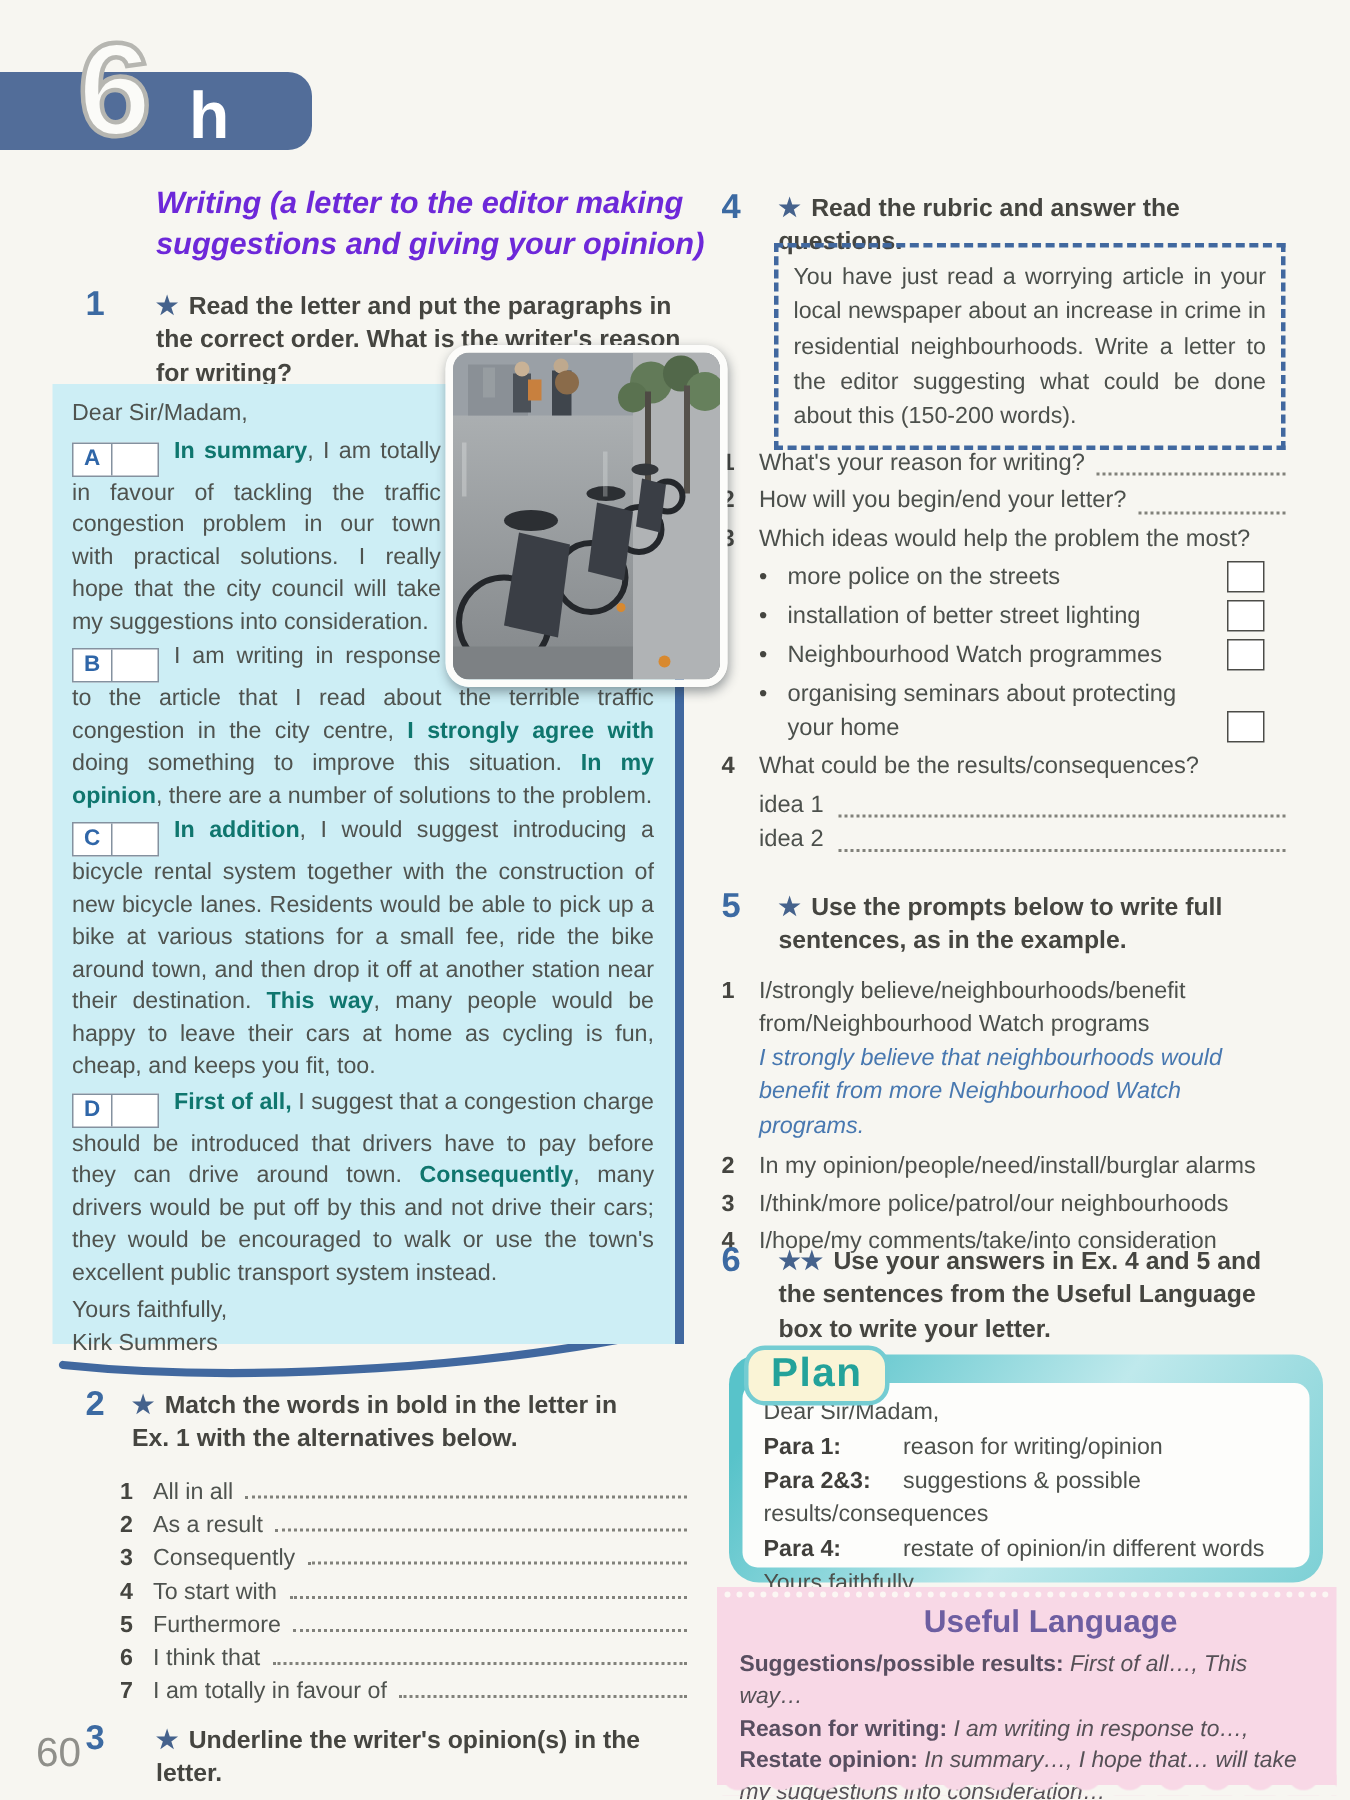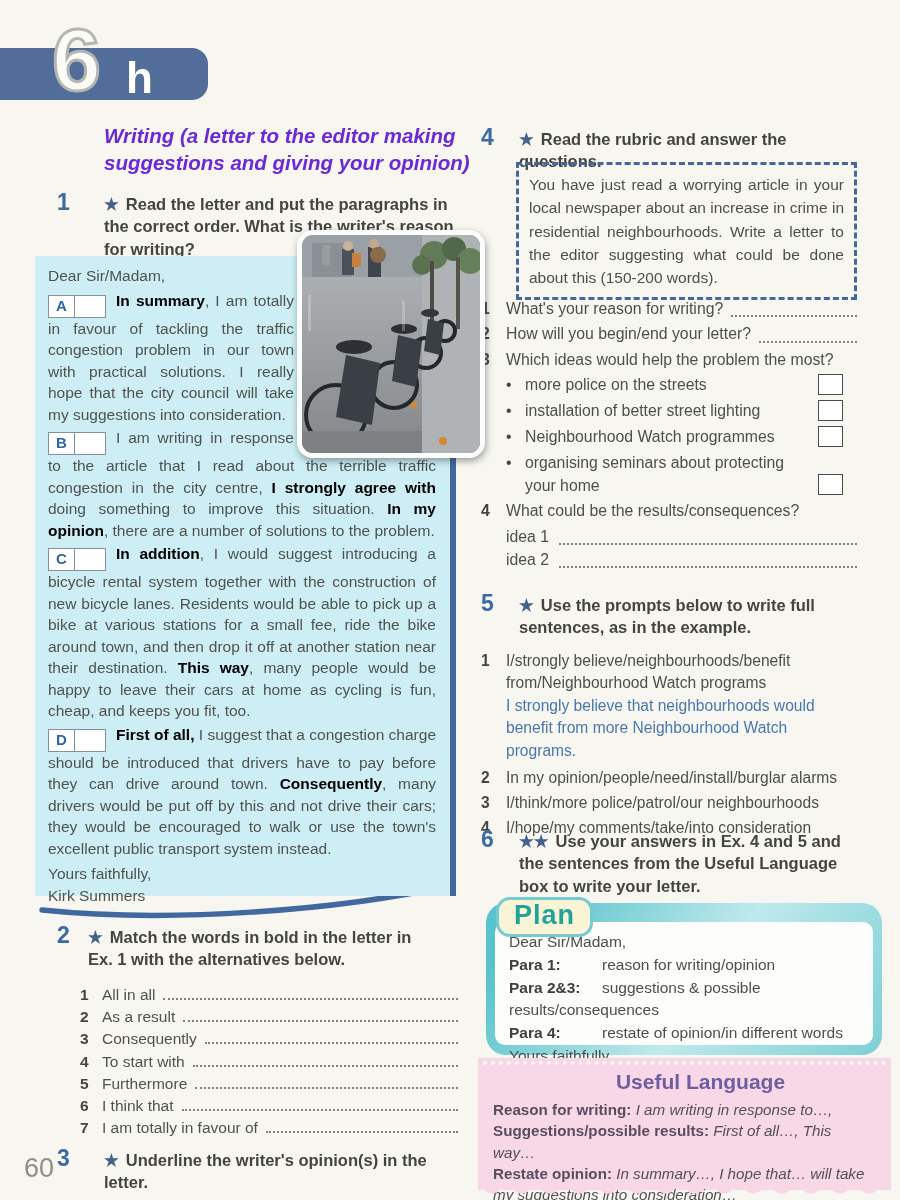--- a/index.html
+++ b/index.html
@@ -1,18 +1,18 @@
 <!DOCTYPE html>
 <html><head>
 <meta charset="utf-8">
 <style>
   html,body{margin:0;padding:0;background:#e8e7e3;}
   .page{position:relative;width:900px;height:1200px;background:#f7f6f1;overflow:hidden;
         font-family:"Liberation Sans",sans-serif;color:#4f534f;}
-  .b{font-weight:bold;color:#000000;}
+  .b{font-weight:bold;color:#0f766e;}
 
   
   .unit-badge{position:absolute;left:0;top:48px;width:208px;height:52px;background:#526d99;border-radius:0 16px 16px 0;}
   .unit-num{position:absolute;left:52px;top:16px;font-size:88px;font-weight:bold;line-height:1;
             color:#fbfbf8;-webkit-text-stroke:3px #b6b6b1;text-shadow:0 0 1px #b6b6b1;z-index:2;}
   .unit-letter{position:absolute;left:126px;top:56px;font-size:44px;font-weight:bold;color:#fff;z-index:2;line-height:1;}
 
   .writing-head{position:absolute;left:104px;top:122px;width:370px;font-size:20.5px;font-weight:bold;
                 font-style:italic;color:#6d28d9;line-height:1.32;}
 
@@ -55,21 +55,21 @@
   .orow{display:flex;margin-bottom:3px;}
   .bullet{width:19px;flex:none;color:#454540;}
   .olabel{max-width:285px;flex:1;}
   .checkbox{width:23px;height:19px;border:1.7px solid #4c4c48;background:#fff;align-self:flex-end;margin:0 0 2px 8px;flex:none;}
   .idea-row{display:flex;margin:1px 0 1px 25px;}
   .idea-label{flex:none;margin-right:2px;}
 
   .prompts{position:absolute;left:481px;top:650px;width:383px;font-size:15.6px;color:#4c504c;line-height:1.42;}
   .prow{display:flex;margin-bottom:3px;}
   .pbody{flex:1;max-width:350px;}
-  .example{color:#4878b0;margin:1px 0 2px;}
+  .example{font-style:italic;color:#4878b0;margin:1px 0 2px;}
 
   
   .plan{position:absolute;left:486px;top:903px;width:396px;height:152px;border-radius:20px;box-sizing:border-box;
         background:linear-gradient(125deg,#58c3ca 10%,#bfe9ec 55%,#7dd0d5);padding:19px 9px 10px;}
   .plan-inner{background:#fdfdfb;border-radius:10px;width:100%;height:100%;box-sizing:border-box;
               padding:9px 14px 4px;font-size:15.5px;color:#4c504c;line-height:1.47;}
   .plan-tab{position:absolute;left:10px;top:-6px;background:#faf4d6;border:3px solid #74ccd2;border-radius:14px;
             padding:0 15px 3px;font-size:27px;font-weight:bold;color:#23a29a;letter-spacing:1px;}
   .plan-label{display:inline-block;width:93px;font-weight:bold;color:#403f3b;}
 
@@ -351,21 +351,21 @@
         <div><span class="plan-label">Para 4:</span><span>restate of opinion/in different words</span></div>
 
         <div><span>Yours faithfully,</span></div>
       </div>
   </div>
 
   <div class="ul-box">
     <div class="ul-title">Useful Language</div>
     <div class="ul-entries">
 
+        <div><span class="ul-label">Suggestions/possible results:</span> <span class="ul-text">First of all…, This way…</span></div>
+
         <div><span class="ul-label">Reason for writing:</span> <span class="ul-text">I am writing in response to…,</span></div>
 
-        <div><span class="ul-label">Suggestions/possible results:</span> <span class="ul-text">First of all…, This way…</span></div>
-
         <div><span class="ul-label">Restate opinion:</span> <span class="ul-text">In summary…, I hope that… will take my suggestions into consideration…</span></div>
       </div>
   </div>
 
 </div>
 
 </body></html>

